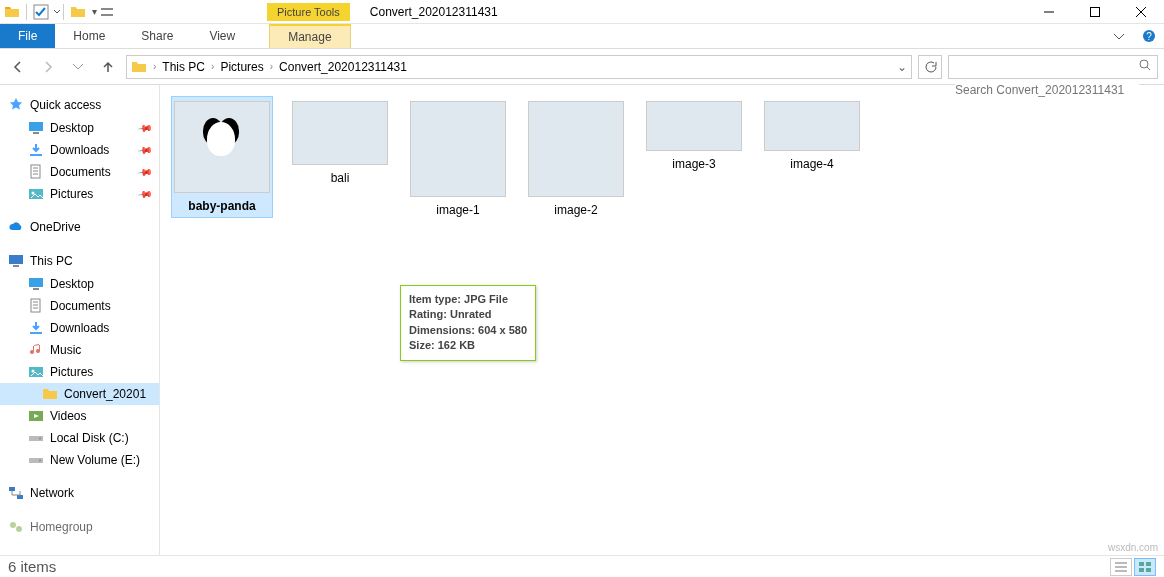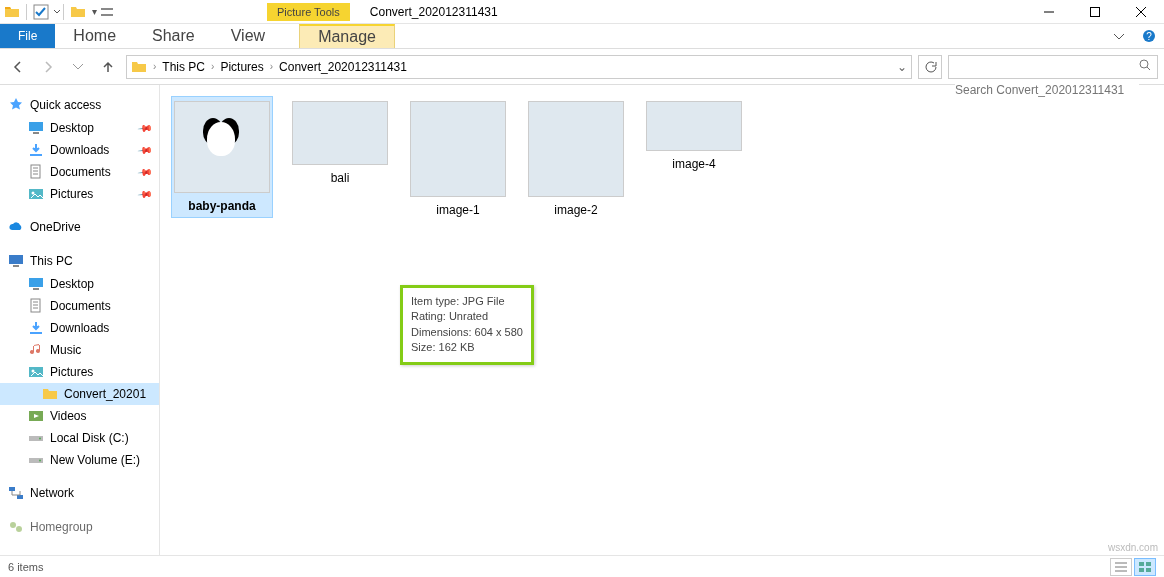--- a/index.html
+++ b/index.html
@@ -11,21 +11,21 @@
 .titlebar .qat .folder-ico { width:16px; height:16px; margin:0 4px; }
 .titlebar .qat .sep { width:1px; height:16px; background:#ccc; margin:0 2px; }
 .titlebar .picture-tools { background:#f6d430; padding:3px 10px; color:#444; font-size:11px; margin-left:152px; }
 .titlebar .wintitle { margin-left:20px; font-size:12px; }
 .titlebar .winbtns { margin-left:auto; display:flex; }
 .titlebar .winbtns div { width:46px; height:24px; display:flex; align-items:center; justify-content:center; color:#333; }
 
 
 .ribbon { height: 25px; display:flex; align-items:stretch; border-bottom:1px solid #ddd; }
 .ribbon .file-tab { background:#1979ca; color:#fff; padding:0 18px; display:flex; align-items:center; font-size:12px; }
-.ribbon .tab { padding:0 18px; display:flex; align-items:center; color:#444; font-size:16px; }
+.ribbon .tab { padding:0 18px; display:flex; align-items:center; color:#444; font-size:12px; }
 .ribbon .tab.manage { background:#fcebb6; border-top:2px solid #f6d430; border-left:1px solid #ead27a; border-right:1px solid #ead27a; margin-left m18px; }
 
 .ribbon .spacer { flex:1; }
 .ribbon .ctrl { width:30px; display:flex; align-items:center; justify-content:center; color:#555; }
 
 
 .navbar { height: 36px; display:flex; align-items:center; padding:4px 6px; gap:6px; border-bottom:1px solid #ddd; }
 .navbar .navbtn { width:24px; height:24px; display:flex; align-items:center; justify-content:center; color:#7a7a7a; border-radius:3px;}
 .navbar .navbtn.enabled { color:#555; }
 .navbar .breadcrumb { flex:1; height:24px; border:1px solid #ccc; display:flex; align-items:center; padding:0 4px; gap:2px; }
@@ -50,24 +50,24 @@
 .sidebar .ico { width:16px; height:16px; flex:0 0 16px; }
 
 .content { flex:1; position:relative; padding:12px; }
 .items { display:flex; flex-wrap:wrap; gap:18px; align-items:flex-start; }
 .fileitem { width:100px; display:flex; flex-direction:column; align-items:center; gap:6px; padding:4px;}
 .fileitem.selected { background:#cde8ff; outline:1px solid #99d1ff;font-weight:bold;}
 .fileitem .thumb { width:96px; display:flex; align-items:center; justify-content:center; border:1px solid #ccc; background:#dfe8ef; }
 .fileitem .label { font-size:12px; text-align:center; }
 
 
-.tooltip { position:absolute; left:240px; top:200px; background:#fff; border:3px solid #84cc16; padding:6px 8px; font-size:11px; color:#444; box-shadow:1px 1px 3px rgba(0,0,0,.2); line-height:1.4;}
-
-
-.statusbar { height:22px; border-top:1px solid #e5e5e5; display:flex; align-items:center; padding:0 8px; font-size:11px; color:#555; }
+.tooltip { position:absolute; left:240px; top:200px; background:#fff; border:1px solid #84cc16; padding:6px 8px; font-size:11px; color:#444; box-shadow:1px 1px 3px rgba(0,0,0,.2); line-height:1.4;font-weight:bold;}
+
+
+.statusbar { height:22px; border-top:1px solid #e5e5e5; display:flex; align-items:center; padding:0 8px; font-size:15px; color:#555; }
 .statusbar .view-toggles { margin-left:auto; display:flex; gap:2px; }
 .statusbar .view-toggles div { width:22px; height:18px; border:1px solid #ccc; display:flex; align-items:center; justify-content:center;}
 .statusbar .view-toggles div.active { background:#cce8ff; border-color:#7abdff; }
 
 .watermark { position:absolute; right:6px; bottom:24px; font-size:10px; color:#bbb; }
 .truncate { white-space:nowrap; overflow:hidden; text-overflow:ellipsis; }
 
 .thumb-panda { background:linear-gradient(#8aa3ab 0 60%, #6e7a7c 60% 100%); position:relative;}
 .thumb-panda::after{content:""; position:absolute; left:32px; top:20px; width:28px; height:34px; background:#fff; border-radius:50% 50% 45% 45%; box-shadow: -8px -8px 0 -4px #000, 8px -8px 0 -4px #000;}
 .thumb-beach { background:linear-gradient(#58a7e8 0 55%, #1273b8 55% 70%, #d9caa4 70% 100%);}
@@ -347,20 +347,24 @@
         </div>
         <div class="fileitem ">
           <div class="thumb thumb-food" style="height:96px"></div>
           <div class="label">image-1</div>
         </div>
         <div class="fileitem ">
           <div class="thumb thumb-city" style="height:96px"></div>
           <div class="label">image-2</div>
         </div>
         <div class="fileitem ">
+          <div class="thumb thumb-street" style="height:50px"></div>
+          <div class="label">image-3</div>
+        </div>
+        <div class="fileitem ">
           <div class="thumb thumb-plates" style="height:50px"></div>
           <div class="label">image-4</div>
         </div>
       </div>
     <div class="tooltip">
       <div>Item type: JPG File</div>
       <div>Rating: Unrated</div>
       <div>Dimensions: 604 x 580</div>
       <div>Size: 162 KB</div>
     </div>

